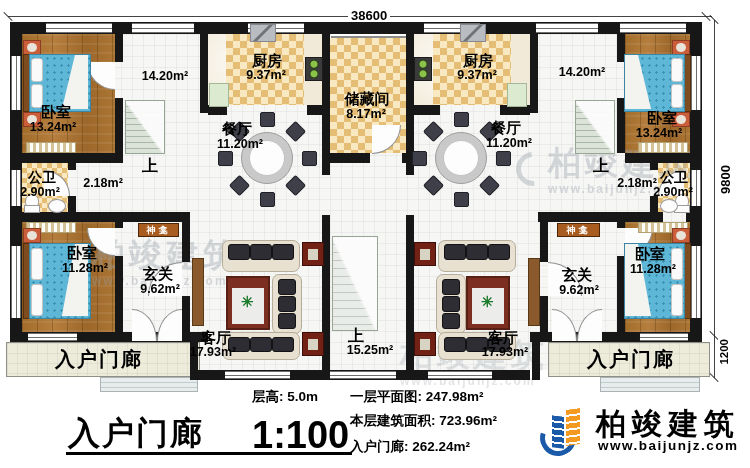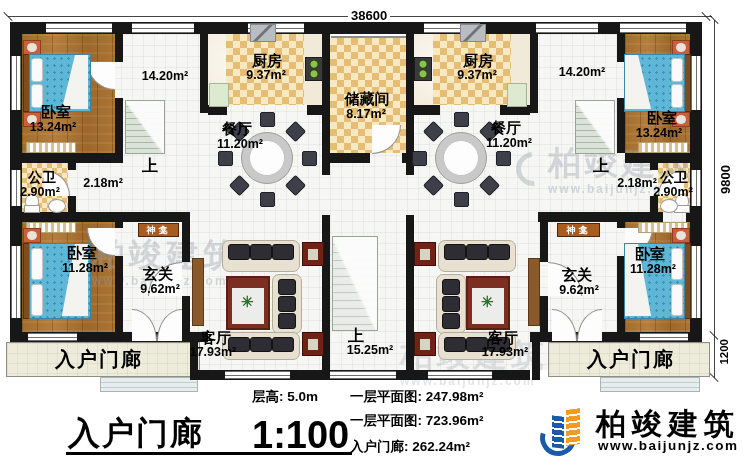--- a/index.html
+++ b/index.html
@@ -336,21 +336,21 @@
 <div class="label rarea" style="left:673px;top:186px;">2.90m²</div>
 <div class="label rarea" style="left:637px;top:177px;">2.18m²</div>
 <div class="label rporch" style="left:99px;top:348px;">入户门廊</div>
 <div class="label rporch" style="left:631px;top:348px;">入户门廊</div>
 
 <div class="tb" style="left:68px;top:412px;font-size:32px;letter-spacing:2px;">入户门廊</div>
 <div class="tb" style="left:252px;top:414px;font-size:38px;">1:100</div>
 <div class="abs" style="left:66px;top:452px;width:286px;height:3px;background:#000;"></div>
 <div class="tb" style="left:252px;top:388px;font-size:13.5px;">层高: 5.0m</div>
 <div class="tb" style="left:350px;top:388px;font-size:13.5px;">一层平面图: 247.98m²</div>
-<div class="tb" style="left:350px;top:412px;font-size:13.5px;">一层平面图: 723.96m²</div>
+<div class="tb" style="left:350px;top:412px;font-size:13.5px;">本层建筑面积: 723.96m²</div>
 <div class="tb" style="left:350px;top:438px;font-size:13.5px;">入户门廊: 262.24m²</div>
 
 <div class="abs" style="left:540px;top:406px;width:52px;height:56px;">
   <div class="abs" style="left:0px;top:14px;width:36px;height:36px;border:5px solid #1b5aa8;border-top-color:transparent;border-right-color:transparent;border-radius:50%;transform:rotate(-28deg);box-sizing:border-box;"></div>
   <div class="abs" style="left:12px;top:10px;width:12px;height:32px;background:repeating-linear-gradient(180deg,#1b5aa8 0 5px,#fff 5px 7px);transform:skewY(8deg);"></div>
   <div class="abs" style="left:26px;top:3px;width:14px;height:36px;background:repeating-linear-gradient(180deg,#f59a20 0 5px,#fff 5px 7px);transform:skewY(-8deg);"></div>
 </div>
 <div class="tb" style="left:596px;top:404px;font-size:30px;font-weight:900;letter-spacing:6px;">柏竣建筑</div>
 <div class="tb" style="left:598px;top:438px;font-size:13.5px;letter-spacing:1.5px;">www.baijunjz.com</div>
 

